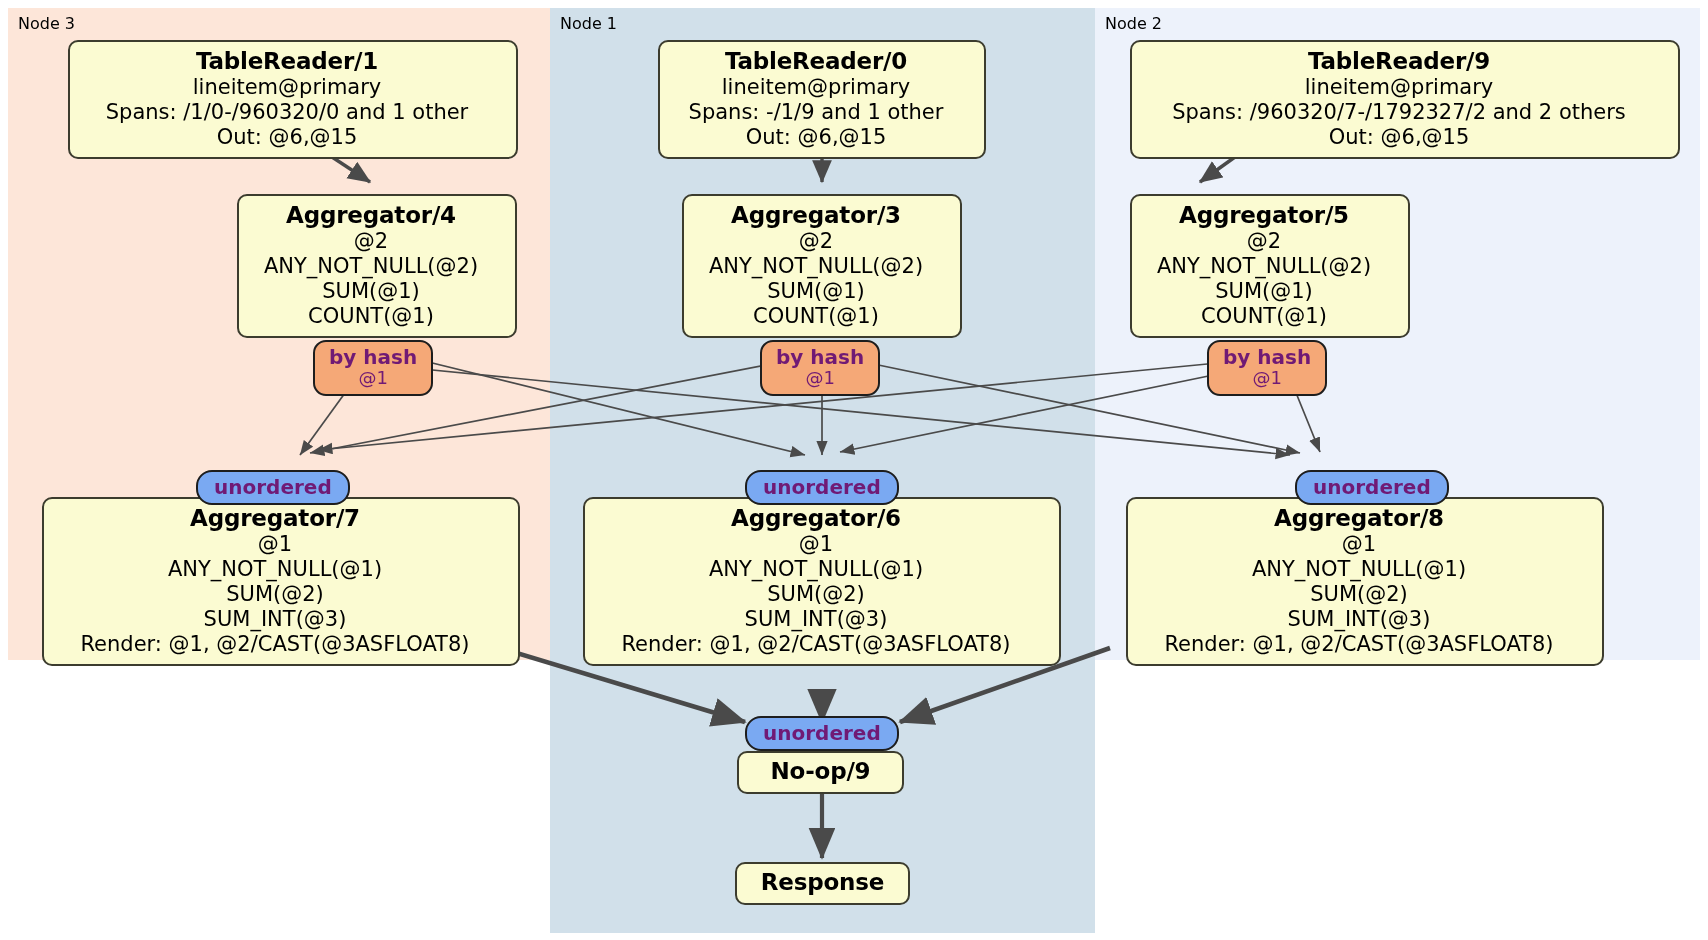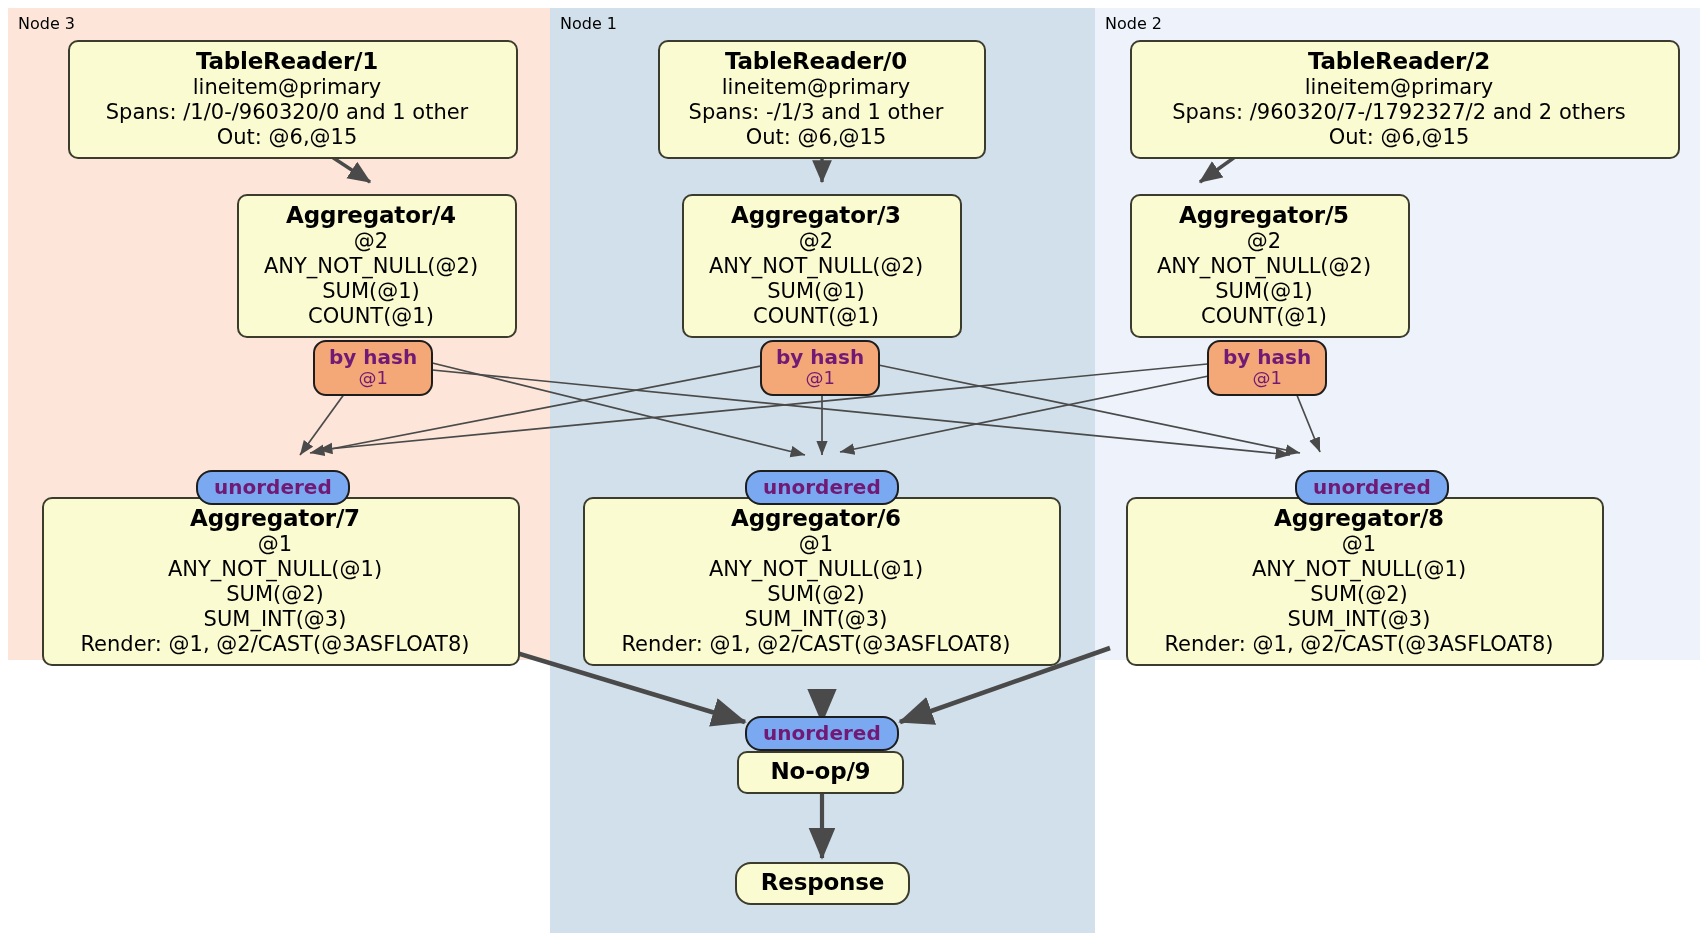--- a/index.html
+++ b/index.html
@@ -156,26 +156,26 @@
   <div class="proc z-mid" style="left:68px; top:40px; width:450px;">
     <div class="title">TableReader/1</div>
     <div class="line">lineitem@primary</div>
     <div class="line">Spans: /1/0-/960320/0 and 1 other</div>
     <div class="line">Out: @6,@15</div>
   </div>
 
   <div class="proc z-mid" style="left:658px; top:40px; width:328px;">
     <div class="title">TableReader/0</div>
     <div class="line">lineitem@primary</div>
-    <div class="line">Spans: -/1/3 and 1 other</div>
+    <div class="line">Spans: -/1/9 and 1 other</div>
     <div class="line">Out: @6,@15</div>
   </div>
 
   <div class="proc z-mid" style="left:1130px; top:40px; width:550px;">
-    <div class="title">TableReader/2</div>
+    <div class="title">TableReader/9</div>
     <div class="line">lineitem@primary</div>
     <div class="line">Spans: /960320/7-/1792327/2 and 2 others</div>
     <div class="line">Out: @6,@15</div>
   </div>
 
   <div class="proc z-mid" style="left:237px; top:194px; width:280px;">
     <div class="title">Aggregator/4</div>
     <div class="line">@2</div>
     <div class="line">ANY_NOT_NULL(@2)</div>
     <div class="line">SUM(@1)</div>
@@ -245,17 +245,17 @@
     <div class="line">SUM_INT(@3)</div>
     <div class="line">Render: @1, @2/CAST(@3ASFLOAT8)</div>
   </div>
 
   <div class="pill unordered z-top" style="left:745px; top:716px;">unordered</div>
 
   <div class="proc z-top" style="left:737px; top:751px; width:167px; padding:5px 10px 7px 10px;">
     <div class="title">No-op/9</div>
   </div>
 
-  <div class="proc z-top" style="left:735px; top:862px; width:175px; padding:5px 10px 7px 10px;border-radius:16px;">
+  <div class="proc z-top" style="left:735px; top:862px; width:175px; padding:5px 10px 7px 10px;">
     <div class="title">Response</div>
   </div>
 
 </div>
 
 </body></html>

